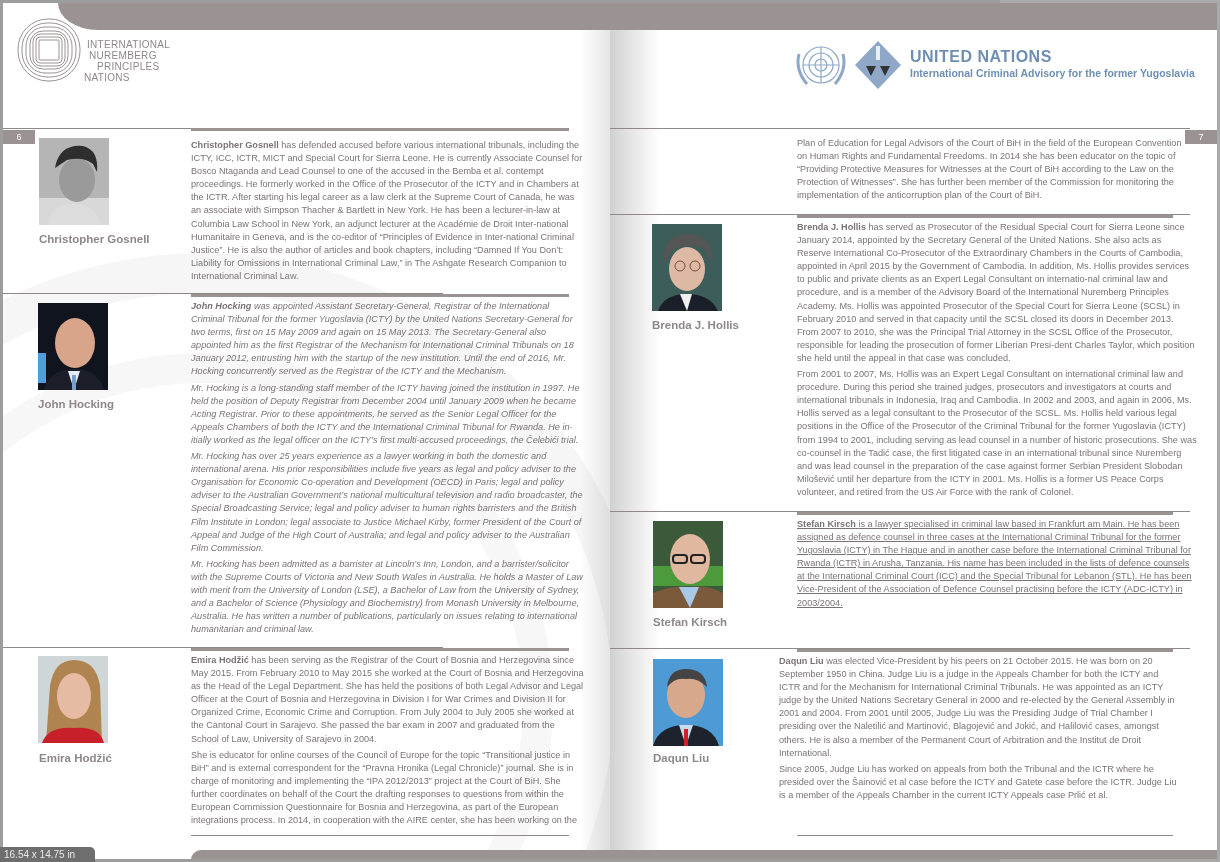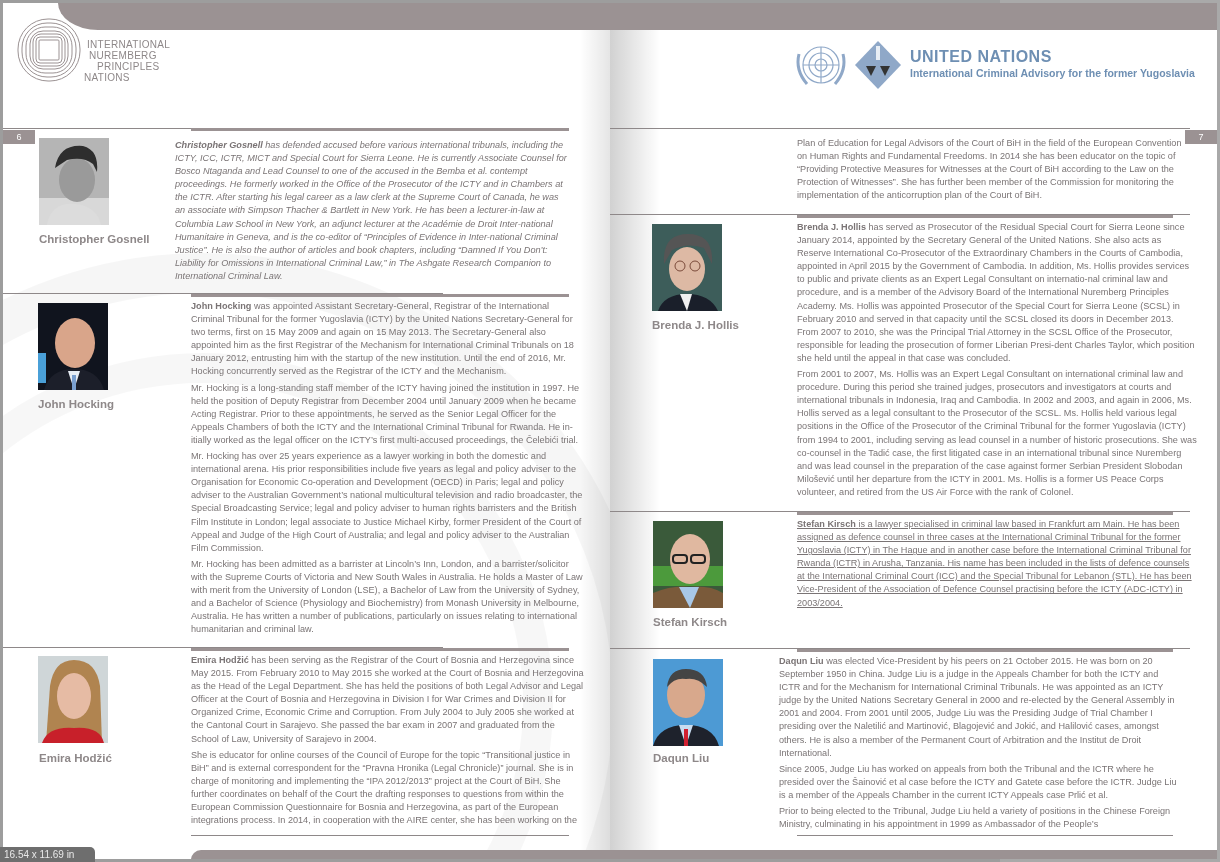--- a/index.html
+++ b/index.html
@@ -88,38 +88,38 @@
     <div class="photo" style="left:36px; top:135px;">
       <svg width="70" height="87" viewBox="0 0 70 87">
         <rect width="70" height="87" fill="#b5b5b5"></rect>
         <rect x="0" y="60" width="70" height="27" fill="#d8d8d8"></rect>
         <ellipse cx="38" cy="42" rx="18" ry="22" fill="#9a9a9a"></ellipse>
         <path d="M16 30 Q20 6 44 8 Q60 12 58 34 L54 26 Q44 18 28 22 Z" fill="#2e2e2e"></path>
         <path d="M8 87 Q12 64 36 66 Q58 68 62 87 Z" fill="#dcdcdc"></path>
       </svg>
     </div>
     <div class="pname" style="left:36px; top:230px;">Christopher Gosnell</div>
-    <div class="bio" style="left:172px; top:136px; width:392px;font-style:italic;">
+    <div class="bio" style="left:188px; top:136px; width:392px;">
       <p><b>Christopher Gosnell</b> <span>has defended accused before various international tribunals, including the ICTY, ICC, ICTR, MICT and Special Court for Sierra Leone. He is currently Associate Counsel for Bosco Ntaganda and Lead Counsel to one of the accused in the Bemba et al. contempt proceedings. He formerly worked in the Office of the Prosecutor of the ICTY and in Chambers at the ICTR. After starting his legal career as a law clerk at the Supreme Court of Canada, he was an associate with Simpson Thacher &amp; Bartlett in New York. He has been a lecturer-in-law at Columbia Law School in New York, an adjunct lecturer at the Académie de Droit Inter-national Humanitaire in Geneva, and is the co-editor of “Principles of Evidence in Inter-national Criminal Justice”. He is also the author of articles and book chapters, including “Damned If You Don’t: Liability for Omissions in International Criminal Law,” in The Ashgate Research Companion to International Criminal Law.</span></p>
     </div>
 
     <div class="hr" style="left:0; top:290px; width:440px;"></div>
     <div class="bar" style="left:188px; top:291px; width:378px;"></div>
     <div class="photo" style="left:35px; top:300px;">
       <svg width="70" height="87" viewBox="0 0 70 87">
         <rect width="70" height="87" fill="#10141e"></rect>
         <rect x="0" y="50" width="8" height="30" fill="#4aa0d8"></rect>
         <ellipse cx="37" cy="40" rx="20" ry="25" fill="#d9a58a"></ellipse>
         <path d="M6 87 Q12 66 36 66 Q60 66 66 87 Z" fill="#1c1f2a"></path>
         <path d="M30 68 L36 87 L42 68 Z" fill="#e8eef5"></path>
         <rect x="34" y="72" width="4" height="15" fill="#7aa0d0"></rect>
       </svg>
     </div>
     <div class="pname" style="left:35px; top:395px;">John Hocking</div>
-    <div class="bio" style="left:188px; top:297px; width:394px;">
+    <div class="bio" style="left:188px; top:297px; width:394px;font-style:italic;">
       <p><b>John Hocking</b> <span>was appointed Assistant Secretary-General, Registrar of the International Criminal Tribunal for the former Yugoslavia (ICTY) by the United Nations Secretary-General for two terms, first on 15 May 2009 and again on 15 May 2013. The Secretary-General also appointed him as the first Registrar of the Mechanism for International Criminal Tribunals on 18 January 2012, entrusting him with the startup of the new institution. Until the end of 2016, Mr. Hocking concurrently served as the Registrar of the ICTY and the Mechanism.</span></p>
       <p>Mr. Hocking is a long-standing staff member of the ICTY having joined the institution in 1997. He held the position of Deputy Registrar from December 2004 until January 2009 when he became Acting Registrar. Prior to these appointments, he served as the Senior Legal Officer for the Appeals Chambers of both the ICTY and the International Criminal Tribunal for Rwanda. He in-itially worked as the legal officer on the ICTY’s first multi-accused proceedings, the Čelebići trial.</p>
       <p>Mr. Hocking has over 25 years experience as a lawyer working in both the domestic and international arena. His prior responsibilities include five years as legal and policy adviser to the Organisation for Economic Co-operation and Development (OECD) in Paris; legal and policy adviser to the Australian Government’s national multicultural television and radio broadcaster, the Special Broadcasting Service; legal and policy adviser to human rights barristers and the British Film Institute in London; legal associate to Justice Michael Kirby, former President of the Court of Appeal and Judge of the High Court of Australia; and legal and policy adviser to the Australian Film Commission.</p>
       <p>Mr. Hocking has been admitted as a barrister at Lincoln’s Inn, London, and a barrister/solicitor with the Supreme Courts of Victoria and New South Wales in Australia. He holds a Master of Law with merit from the University of London (LSE), a Bachelor of Law from the University of Sydney, and a Bachelor of Science (Physiology and Biochemistry) from Monash University in Melbourne, Australia. He has written a number of publications, particularly on issues relating to international humanitarian and criminal law.</p>
     </div>
 
     <div class="hr" style="left:0; top:644px; width:440px;"></div>
     <div class="bar" style="left:188px; top:645px; width:378px;"></div>
     <div class="photo" style="left:35px; top:653px;">
       <svg width="70" height="87" viewBox="0 0 70 87">
@@ -216,21 +216,20 @@
         <path d="M14 28 Q16 10 33 10 Q52 10 54 28 Q44 18 33 20 Q22 18 14 28 Z" fill="#444"></path>
         <path d="M0 87 Q6 66 33 66 Q60 66 66 87 Z" fill="#1e222c"></path>
         <path d="M26 66 L33 87 L40 66 Z" fill="#c8dcf0"></path>
         <rect x="31" y="70" width="4" height="17" fill="#d02030"></rect>
       </svg>
     </div>
     <div class="pname" style="left:43px; top:749px;">Daqun Liu</div>
     <div class="bio" style="left:169px; top:652px; width:400px;">
       <p><b>Daqun Liu</b> <span>was elected Vice-President by his peers on 21 October 2015. He was born on 20 September 1950 in China. Judge Liu is a judge in the Appeals Chamber for both the ICTY and ICTR and for the Mechanism for International Criminal Tribunals. He was appointed as an ICTY judge by the United Nations Secretary General in 2000 and re-elected by the General Assembly in 2001 and 2004. From 2001 until 2005, Judge Liu was the Presiding Judge of Trial Chamber I presiding over the Naletilić and Martinović, Blagojević and Jokić, and Halilović cases, amongst others. He is also a member of the Permanent Court of Arbitration and the Institut de Droit International.</span></p>
       <p>Since 2005, Judge Liu has worked on appeals from both the Tribunal and the ICTR where he presided over the Šainović et al case before the ICTY and Gatete case before the ICTR. Judge Liu is a member of the Appeals Chamber in the current ICTY Appeals case Prlić et al.</p>
-      <p>Prior to being elected to the Tribunal, Judge Liu held a variety of positions in the Chinese Foreign Ministry, culminating in his appointment in 1999 as Ambassador of the People’s</p>
     </div>
     <div class="hr" style="left:187px; top:832px; width:376px;"></div>
 
     <div class="bottom-band" style="left:0; width:607px;"></div>
   </div>
 
-  <div class="size-badge">16.54 x 11.69 in</div>
+  <div class="size-badge">16.54 x 14.75 in</div>
 </div>
 
 </body></html>

